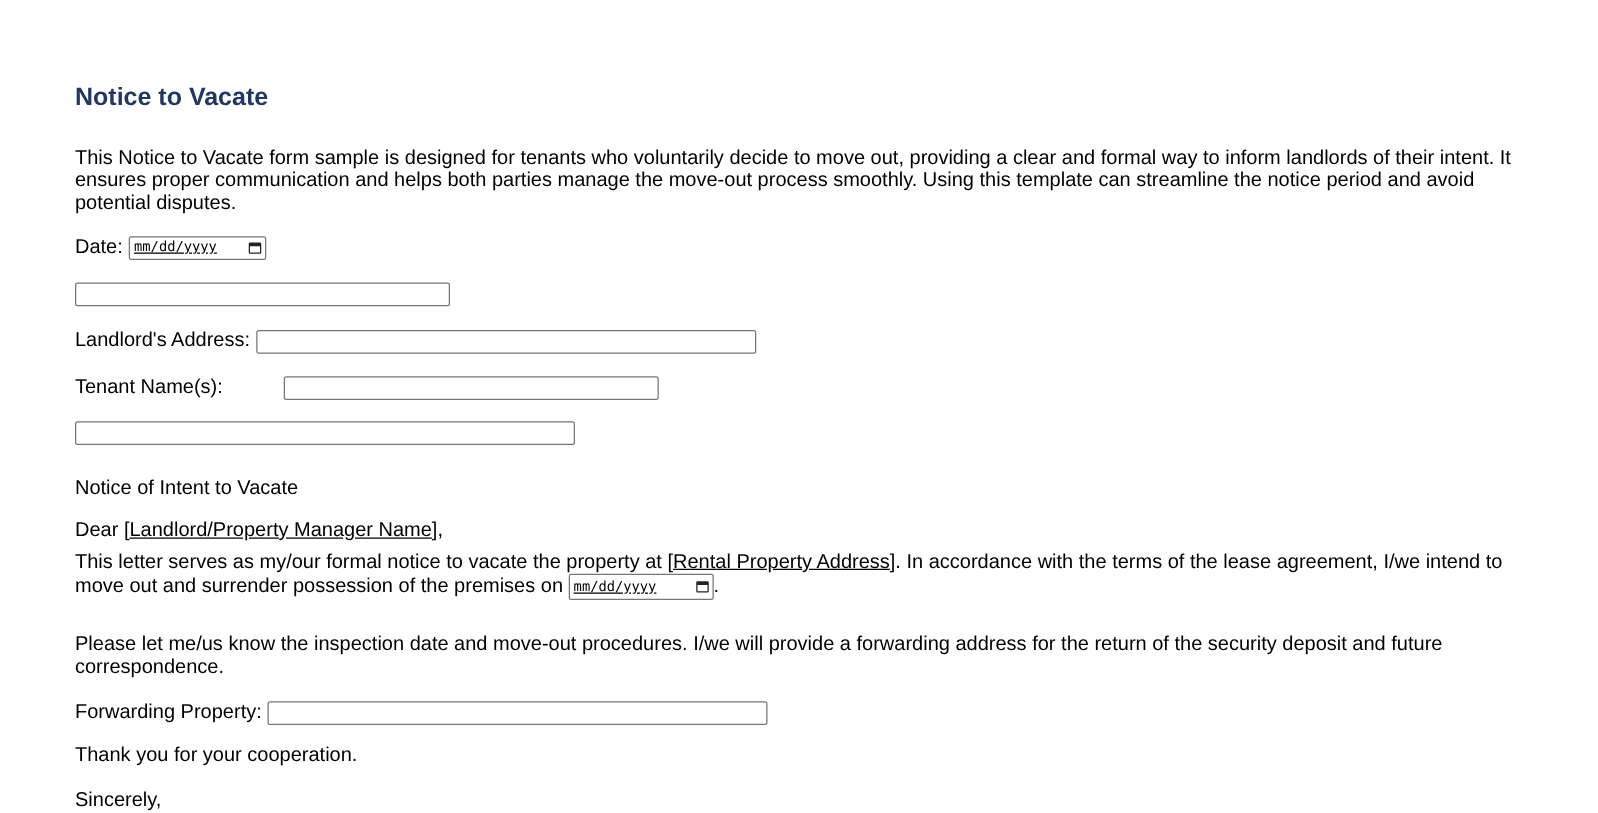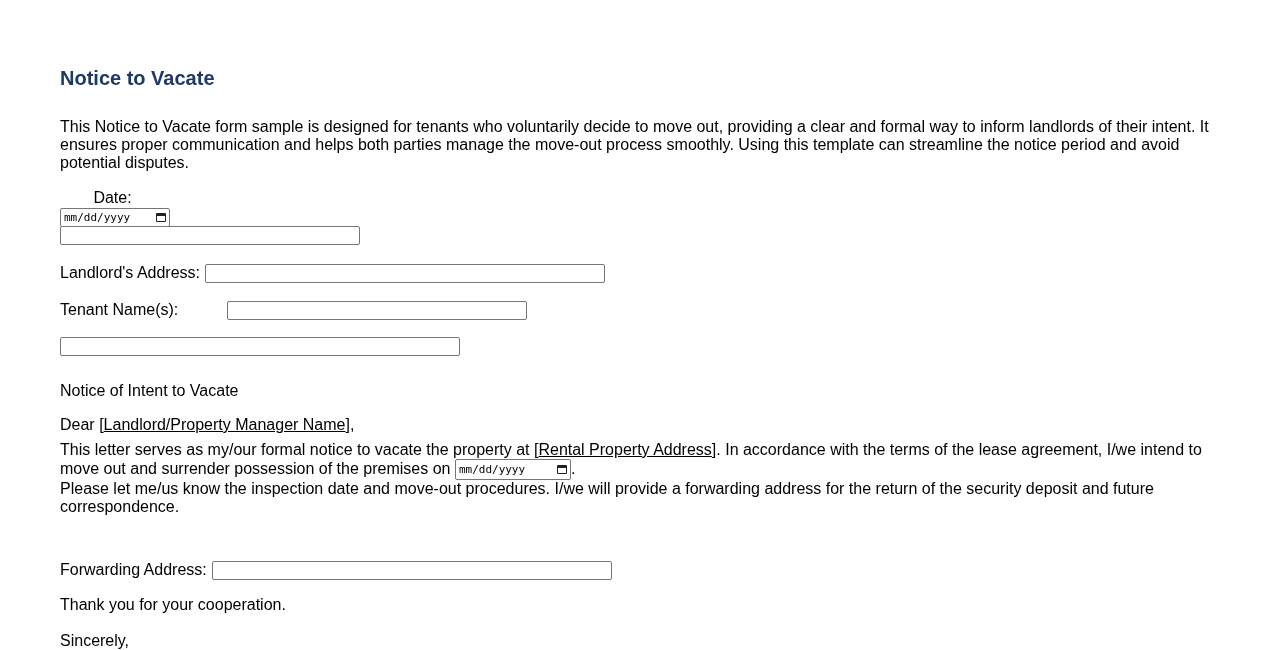--- a/index.html
+++ b/index.html
@@ -22,36 +22,37 @@
   .txt {
     height: 17px; border: 1px solid #767676; border-radius: 2px;
     padding: 0 2px; box-sizing: content-box; background: #fff;
   }
   .date {
     display: inline-flex; align-items: center; justify-content: space-between;
     width: 110px; height: 19px; border: 1px solid #767676; border-radius: 2px;
     padding: 0 3px; box-sizing: border-box; background: #fff;
     font-family: "DejaVu Sans Mono", monospace; font-size: 11px; color: #000;
     vertical-align: middle;
+    text-decoration: underline;
   }
   .date.w114 { width: 116px; height: 21px; }
   .cal { display: inline-block; width: 10px; height: 9px; border: 1.5px solid #222; border-top-width: 3px; border-radius: 1px; box-sizing: border-box; }
   .bold { font-weight: normal; }
   .u { text-decoration: underline; }
   p.block { position: absolute; left: 60px; width: 1160px; margin: 0; line-height: 18px; }
 </style>
 </head>
 <body>
 
 <div class="page">
   <h1>Notice to Vacate</h1>
 
   <p class="intro"><span>This </span><span class="bold">Notice to Vacate form sample</span><span> is designed for tenants who voluntarily decide to move out, providing a clear and formal way to inform landlords of their intent. It ensures proper communication and helps both parties manage the move-out process smoothly. Using this template can streamline the notice period and avoid potential disputes.</span></p>
 
-  <div class="row" style="top:188px;flex-direction:column;">
+  <div class="row" style="top:188px;">
     <label>Date:</label>
     <span class="date">
         <span>mm/dd/yyyy</span>
         <span class="cal"></span>
       </span>
   </div>
 
   <div class="row" style="top:226px;">
     <input class="txt" type="text" style="width: 294px;" value="">
   </div>
@@ -72,22 +73,22 @@
 
   <p class="block bold" style="top:382px;">Notice of Intent to Vacate</p>
 
   <p class="block" style="top:416px;"><span>Dear [</span><span class="u">Landlord/Property Manager Name</span><span>],</span></p>
 
   <p class="block" style="top:440px; line-height:19px;"><span>This letter serves as my/our formal notice to vacate the property at [</span><span class="u">Rental Property Address</span><span>]. In accordance with the terms of the lease agreement, I/we intend to move out and surrender possession of the premises on </span><span class="date w114">
         <span>mm/dd/yyyy</span>
         <span class="cal"></span>
       </span><span>.</span></p>
 
-  <p class="block" style="top:480px;">Please let me/us know the inspection date and move-out procedures. I/we will provide a forwarding address for the return of the security deposit and future correspondence.</p>
+  <p class="block" style="top:507px;">Please let me/us know the inspection date and move-out procedures. I/we will provide a forwarding address for the return of the security deposit and future correspondence.</p>
 
   <div class="row" style="top:560px;">
-    <label>Forwarding Address:</label>
+    <label>Forwarding Property:</label>
     <input class="txt" type="text" style="width: 394px;" value="">
   </div>
 
   <p class="block" style="top:596px;">Thank you for your cooperation.</p>
   <p class="block" style="top:632px;">Sincerely,</p>
 </div>
 
 </body></html>

